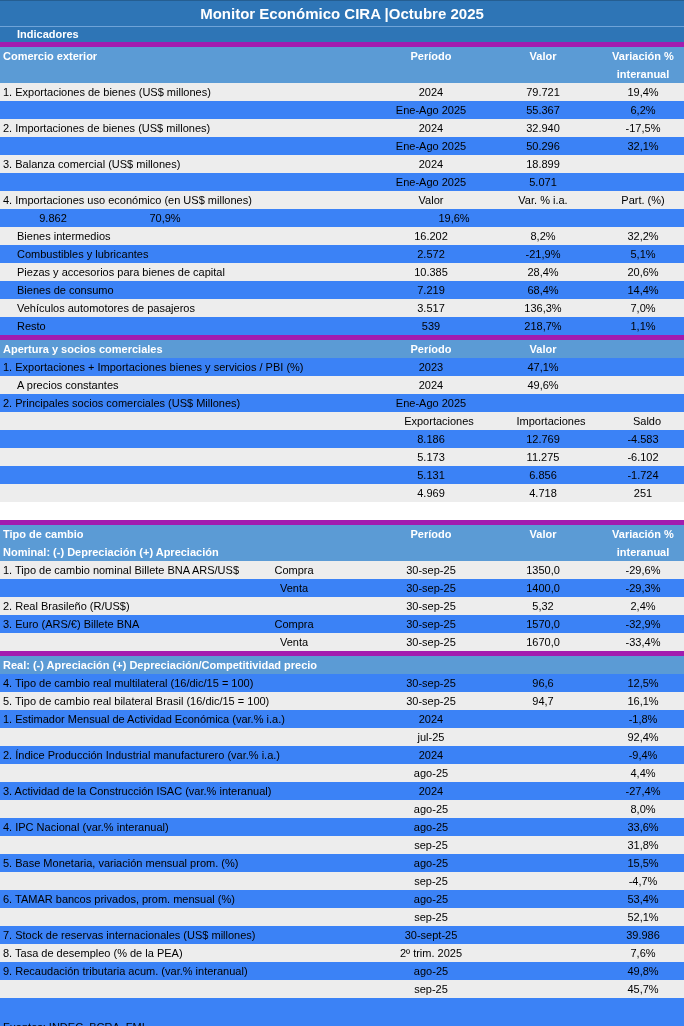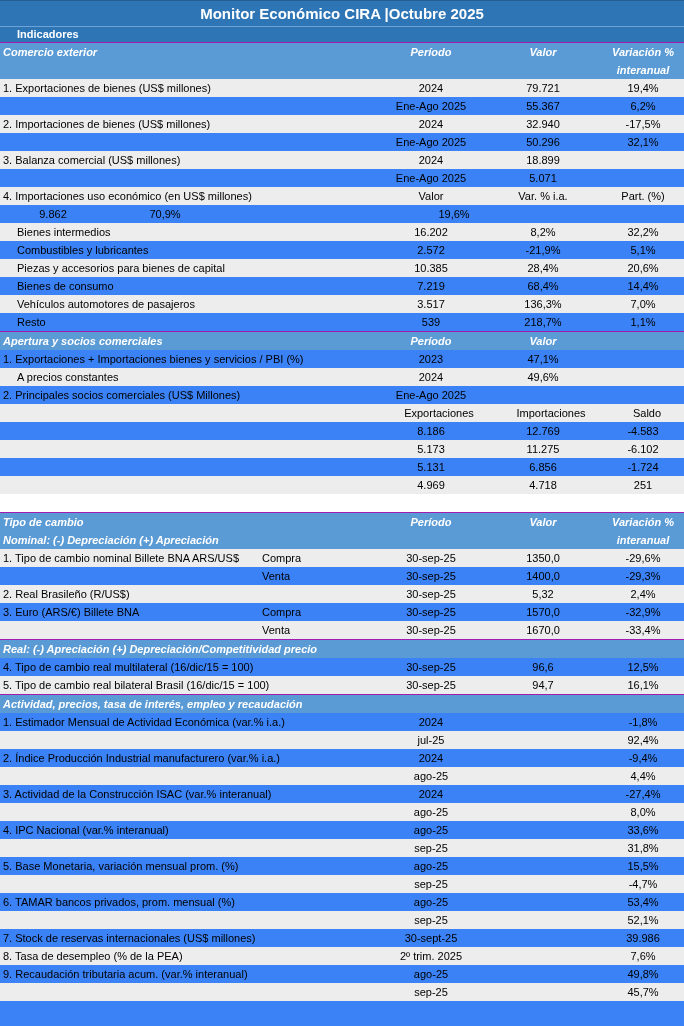--- a/index.html
+++ b/index.html
@@ -35,30 +35,29 @@
     color:#fff;
     font-weight:bold;
     line-height:15px;
     padding-left:17px;
     border-top:1px solid #6FA3D8;
   }
   .sec-header{
     background:var(--light);
     color:#fff;
     font-weight:bold;
-    border-top:1px solid #a21caf;
-    font-style:italic;
+    border-top:5px solid #a21caf;
   }
   .hline,.row{display:flex;height:var(--rowh);line-height:var(--rowh);}
   .row.shade{background:var(--stripe);}
   .row.boldrow{font-weight:normal;padding-left:8px;}
   .c1{flex:0 0 378px;display:flex;padding-left:3px;white-space:nowrap;overflow:hidden;}
   .c1 .label{flex:1 1 auto;}
   .c1.hassub .label{flex:0 0 259px;}
-  .c1 .sub{flex:0 0 64px;}
+  .c1 .sub{flex:0 0 64px;text-align:center;}
   .c2{flex:0 0 106px;text-align:center;}
   .c3{flex:0 0 118px;text-align:center;}
   .c4{flex:1 1 auto;text-align:center;}
   .row.ind1 .label{padding-left:14px;}
   .row.ind2 .label{padding-left:19px;margin-top:32px;}
   .spacer{height:18px;background:#fff;}
   .footer{
     height:24px;
     line-height:19px;
     padding-left:3px;
@@ -365,30 +364,20 @@
         <div class="row shade">
           <div class="c1">
             <span class="label">5. Tipo de cambio real bilateral Brasil (16/dic/15 = 100)</span>
           </div>
           <div class="c2">30-sep-25</div>
           <div class="c3">94,7</div>
           <div class="c4">16,1%</div>
         </div>
       </div>
       <div class="section">
-        <div class="sec-header">
-          <div class="hline">
-            <div class="c1">
-              <span class="label">Actividad, precios, tasa de interés, empleo y recaudación</span>
-            </div>
-            <div class="c2"></div>
-            <div class="c3"></div>
-            <div class="c4"></div>
-          </div>
-        </div>
         <div class="row">
           <div class="c1">
             <span class="label">1. Estimador Mensual de Actividad Económica (var.% i.a.)</span>
           </div>
           <div class="c2">2024</div>
           <div class="c3"></div>
           <div class="c4">-1,8%</div>
         </div>
         <div class="row shade">
           <div class="c1">

